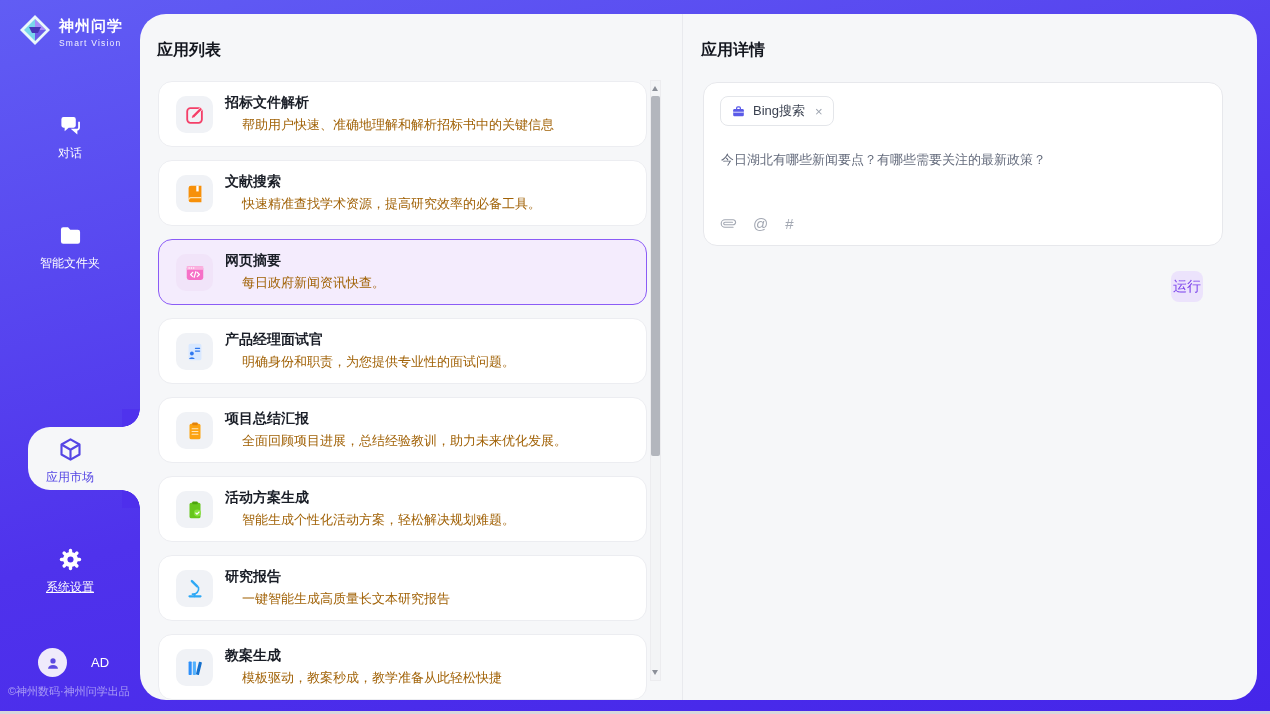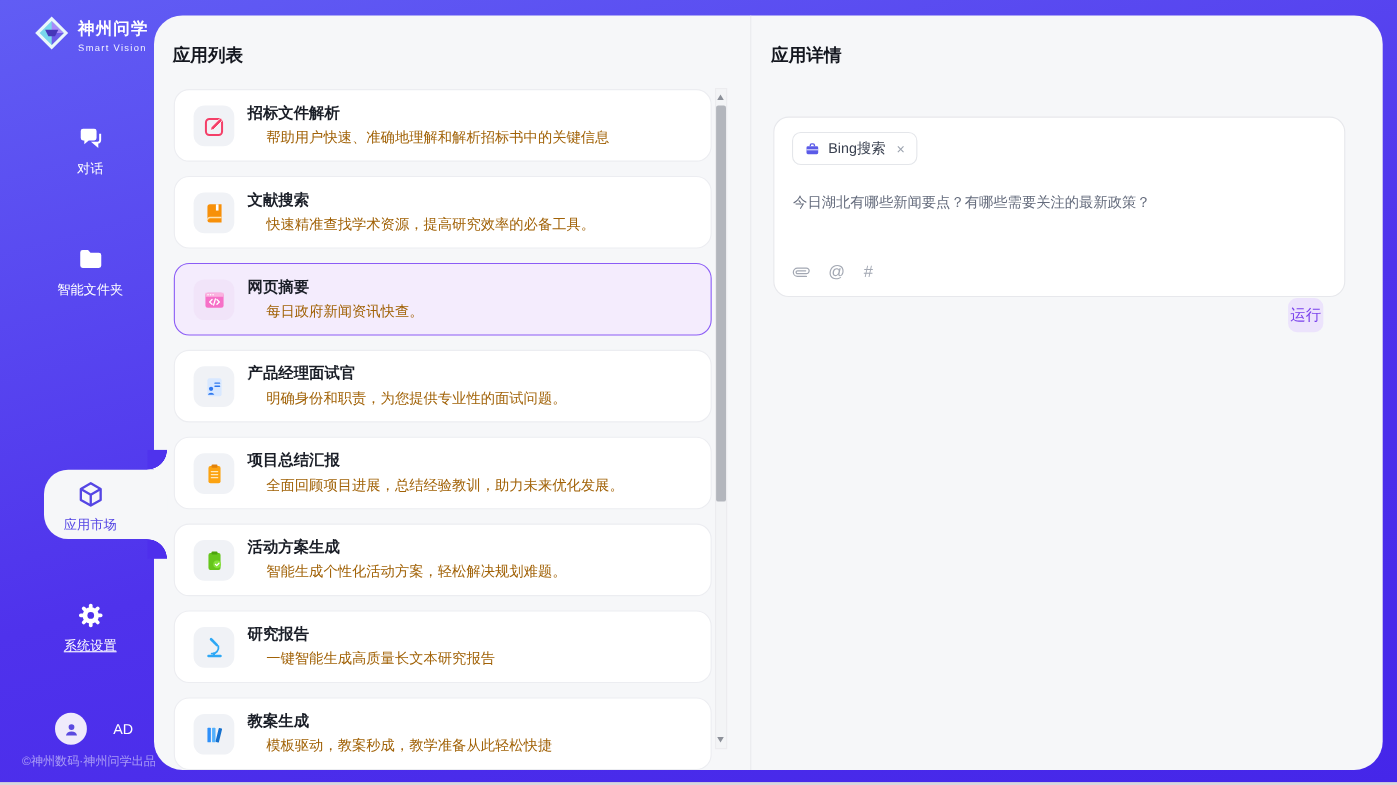--- a/index.html
+++ b/index.html
@@ -3,21 +3,21 @@
 <meta charset="utf-8">
 <style>
   * { margin:0; padding:0; box-sizing:border-box; }
   html,body { width:1270px; height:714px; }
   body { font-family:"Liberation Sans","DejaVu Sans",sans-serif; }
   #stage { position:relative; width:1270px; height:714px; overflow:hidden;
            background:linear-gradient(165deg,#615DF4 0%,#4F32EC 55%,#4526E9 100%); }
   #bottom-strip { position:absolute; left:0; right:0; bottom:0; height:3px; background:#D7D7DC; }
 
   
-  .sidebar { position:absolute; left:12px; top:0; width:140px; height:696px;text-decoration:underline; }
+  .sidebar { position:absolute; left:0; top:0; width:140px; height:696px;text-decoration:underline; }
   .logo { position:absolute; left:18px; top:13px; display:flex; align-items:center; gap:7px; }
   .logo-name { font-size:15px; font-weight:bold; color:#fff; letter-spacing:1px; }
   .logo-sub { font-size:8.5px; color:rgba(255,255,255,.92); letter-spacing:1.2px; margin-top:2px; }
   .nav-item { position:absolute; left:0; width:140px; text-align:center; color:#fff; cursor:pointer; }
   .nav-item .nicon { display:flex; justify-content:center; }
   .nav-item .nlabel { display:block; margin-top:6px; font-size:12px; }
   .nav-item.underlined .nlabel { text-decoration:underline; }
   .ni-0 { top:112px; } .ni-1 { top:222px; } .ni-2 { top:330px; }
   .ni-3 { top:436px; z-index:3; } .ni-4 { top:546px; }
   .nav-item.active { color:#5546E4; }
@@ -54,21 +54,21 @@
   .sb-up { position:absolute; top:5px; left:1px; width:0; height:0;
            border-left:3.5px solid transparent; border-right:3.5px solid transparent;
            border-bottom:5px solid #8C9099; }
   .sb-down { position:absolute; bottom:5px; left:1px; width:0; height:0;
            border-left:3.5px solid transparent; border-right:3.5px solid transparent;
            border-top:5px solid #8C9099; }
   .sb-thumb { position:absolute; top:15px; left:0px; width:9px; height:360px; background:#B3B6BD; border-radius:2px; }
 
   .right-panel { position:absolute; left:544px; top:0; width:573px; height:100%; }
   .prompt-card { position:absolute; left:19px; top:68px; width:520px; height:164px;
-                 background:#fff; border:1px solid #E7E8EC; border-radius:14px;margin-top:24px; }
+                 background:#fff; border:1px solid #E7E8EC; border-radius:14px; }
   .tool-tag { position:absolute; left:16px; top:13px; height:30px; display:inline-flex; align-items:center;
               gap:7px; padding:0 10px; border:1px solid #E4E6EA; border-radius:8px; background:#fff; cursor:pointer; }
   .tag-label { font-size:13px; color:#3A4150; }
   .tag-close { font-size:13px; color:#9CA3AF; margin-left:3px; cursor:pointer; }
   .prompt-text { position:absolute; left:17px; top:68px; width:480px; font-size:13px; color:#646B7C; }
   .composer-icons { position:absolute; left:17px; bottom:13px; display:flex; gap:17px; align-items:center; color:#A3A8B3; }
   .composer-icons .sym { font-size:15px; }
   .run-button { position:absolute; left:487px; top:257px; width:32px; height:31px; background:#ECE3FC;
                 color:#7A42EB; font-size:14px; border:none; border-radius:8px; cursor:pointer;
                 display:flex; align-items:center; justify-content:center; font-family:inherit; }

